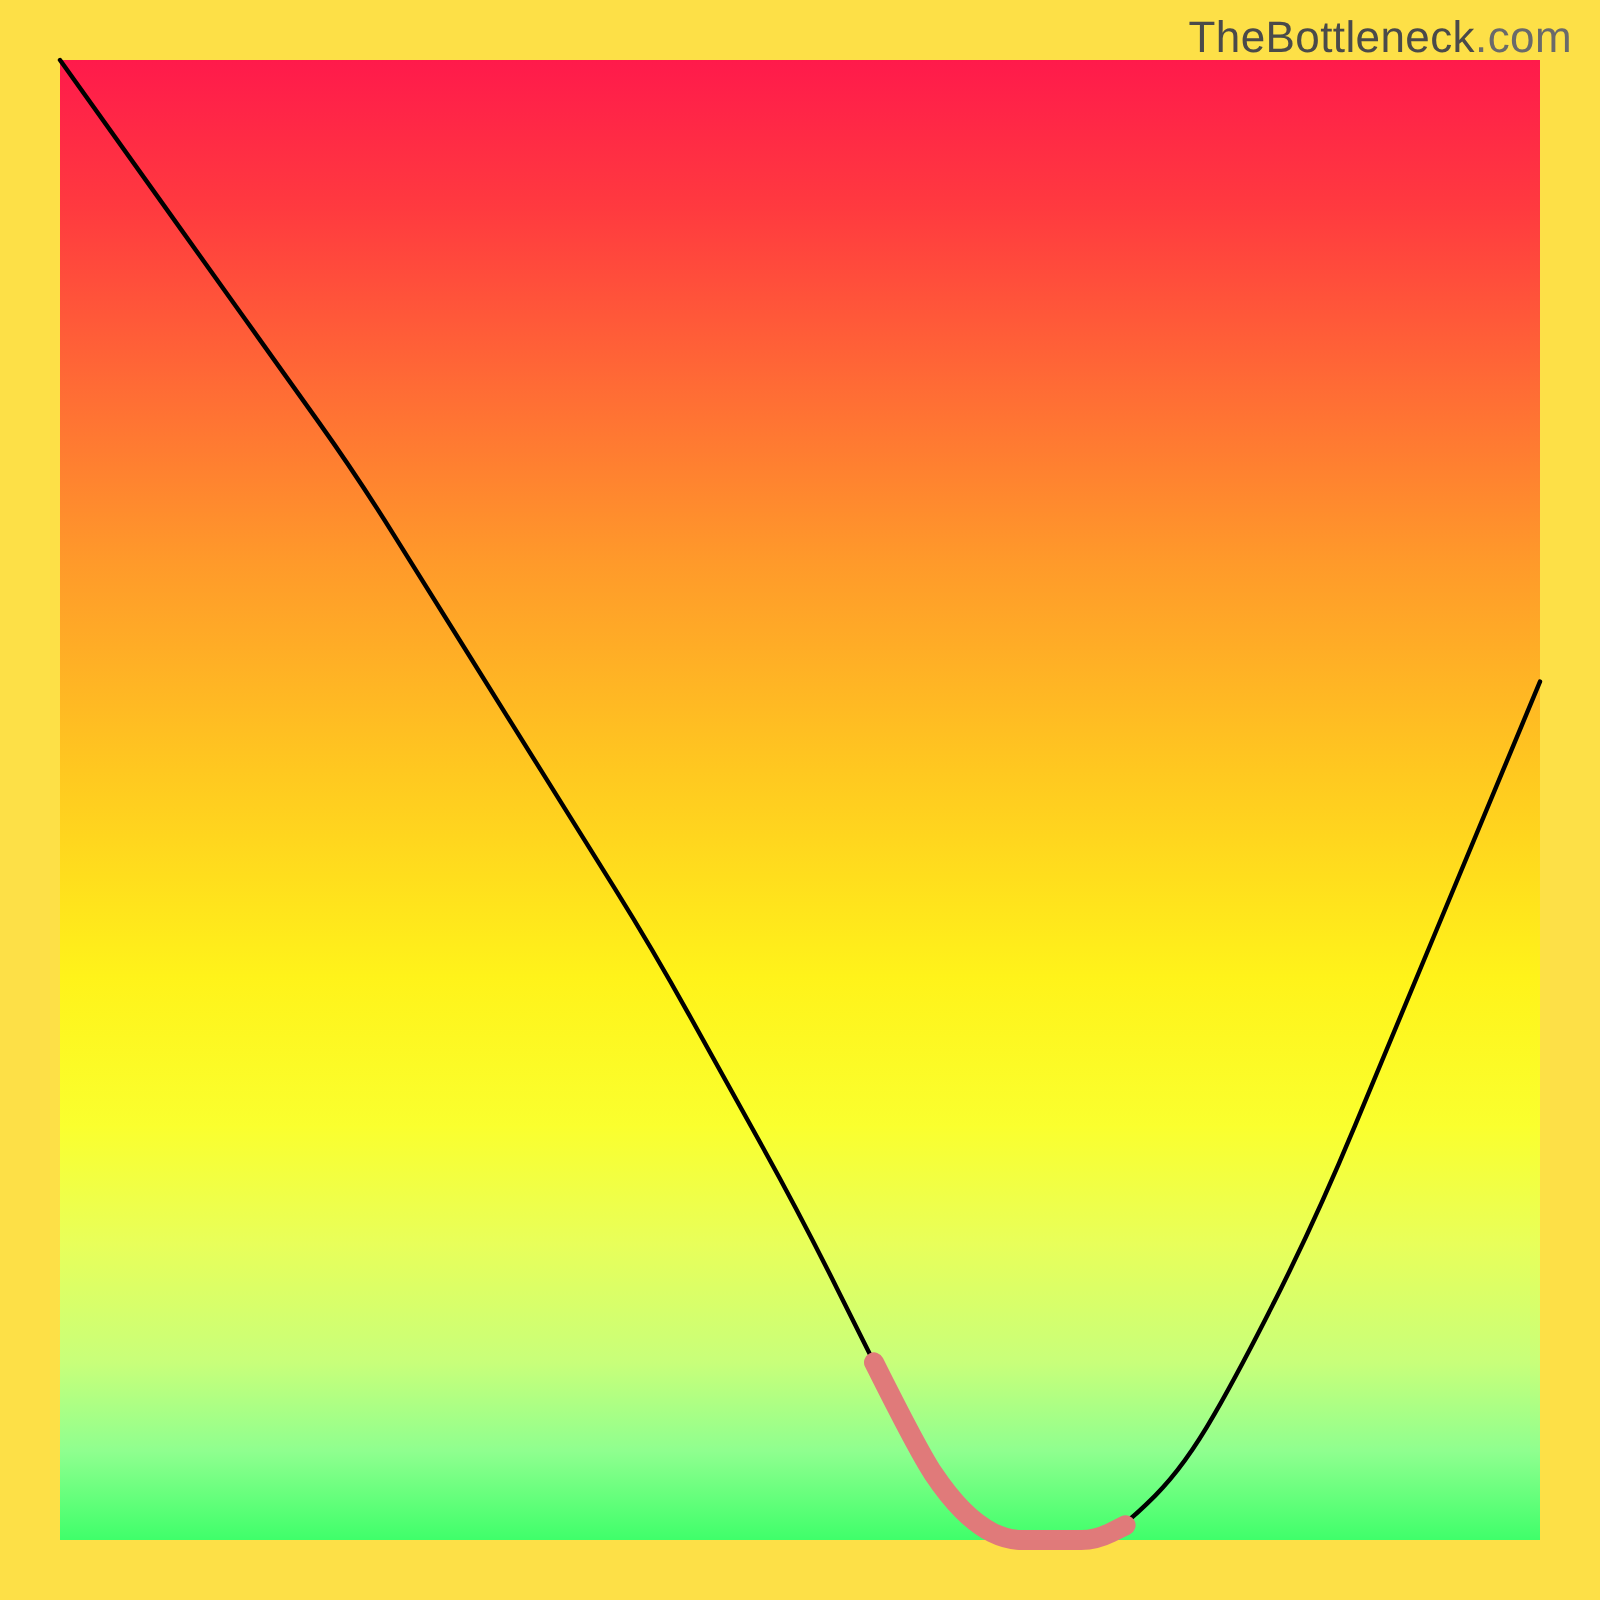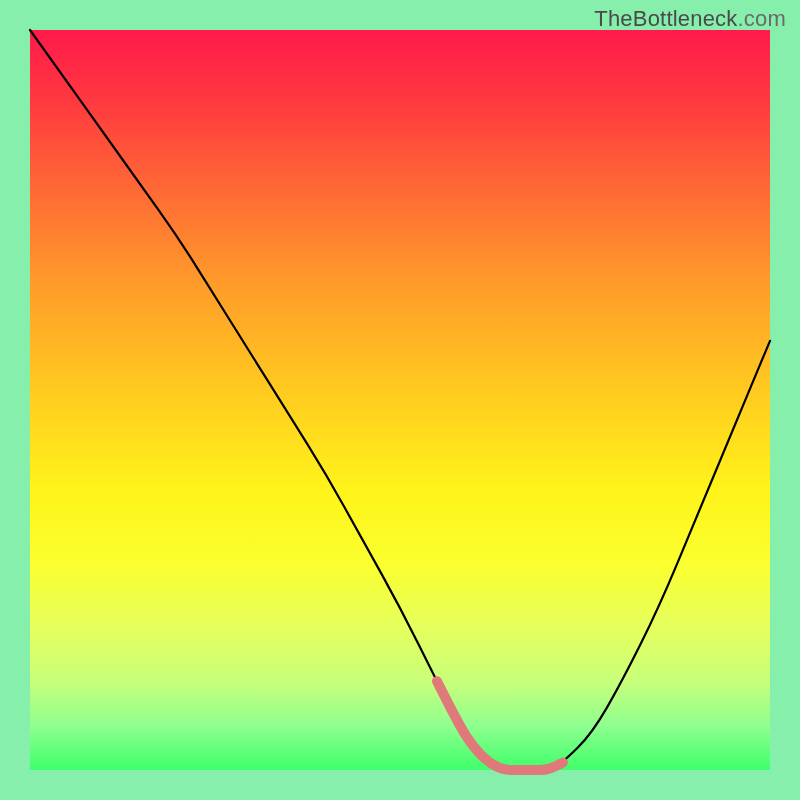--- a/index.html
+++ b/index.html
@@ -9,21 +9,21 @@
     height: 800px;
     background: #000;
     overflow: hidden;
   }
   .frame {
     position: absolute;
     left: 0;
     top: 0;
     width: 800px;
     height: 800px;
-    background: #86efac;
+    background: #fde047;
   }
   .plot {
     position: absolute;
     left: 30px;
     top: 30px;
     width: 740px;
     height: 740px;
     background: linear-gradient(to bottom,
       #ff1a4b 0%,
       #ff3a3f 10%,

